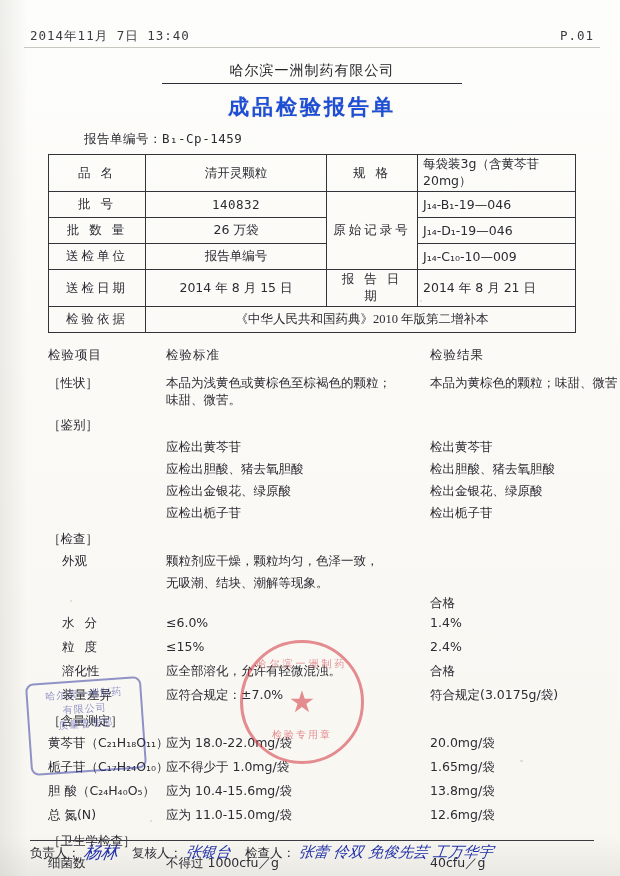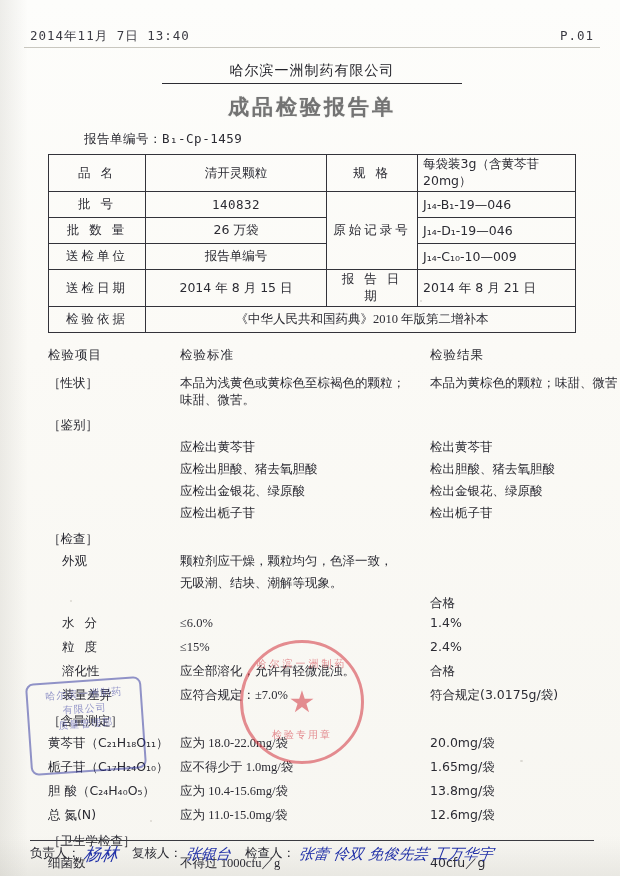--- a/index.html
+++ b/index.html
@@ -73,21 +73,21 @@
     height: 1px;
     background: #2d2d33;
     margin: 3px auto 0 auto;
   }
   .title {
     text-align: center;
     font-size: 21px;
     font-weight: bold;
     letter-spacing: 3px;
     margin-top: 9px;
-    color: #737373;
+    color: #1d4ed8;
     text-shadow: 0 0 1px rgba(0,0,0,0.25);
   }
 
   .repno {
     margin-top: 10px;
     margin-left: 54px;
     font-size: 12.5px;
     letter-spacing: 0.5px;
   }
   .repno .val { font-family: "DejaVu Sans Mono","Liberation Mono",monospace; }
@@ -124,39 +124,39 @@
     margin-left: 18px;
     height: 560px;
   }
   .row {
     position: absolute;
     left: 0; right: 0;
     font-size: 12.5px;
     line-height: 16px;
   }
   .c1 { position: absolute; left: 0px;  width: 118px; }
-  .c2 { position: absolute; left: 132px; width: 255px; font-family: Liberation Serif, serif; }
+  .c2 { position: absolute; left: 118px; width: 255px; }
   .c3 { position: absolute; left: 382px; width: 200px; }
 
   .hdrrow .c1, .hdrrow .c2, .hdrrow .c3 { letter-spacing: 1px; }
   .sp2 { letter-spacing: 3px; }
 
   .footer {
     position: absolute;
     left: 30px;
     right: 26px;
     bottom: 14px;
     font-size: 12.5px;
   }
   .footer .line {
     border-bottom: 1px solid #3a3a40;
     padding-bottom: 2px;
     margin-bottom: 4px;
   }
-  .sigrow { display: flex; gap: 4px; align-items: center; }
+  .sigrow { display: flex; gap: 4px; align-items: flex-start; }
   .siglabel { white-space: nowrap; }
   .sigink {
     font-family: "DejaVu Serif", "Liberation Serif", serif;
     font-style: italic;
     color: #2030a8;
     font-size: 17px;
     line-height: 14px;
     transform: skewX(-8deg);
     white-space: nowrap;
   }

